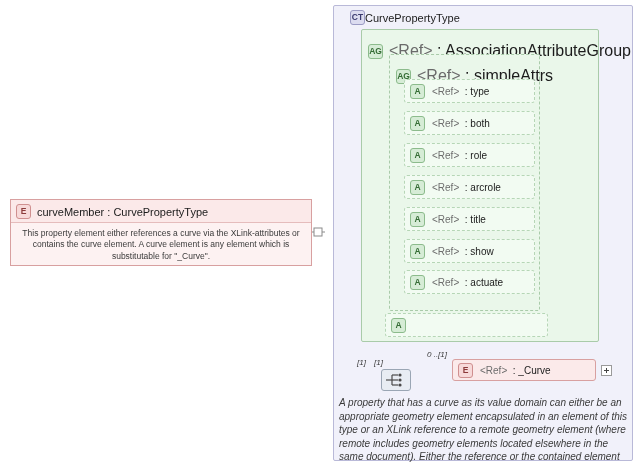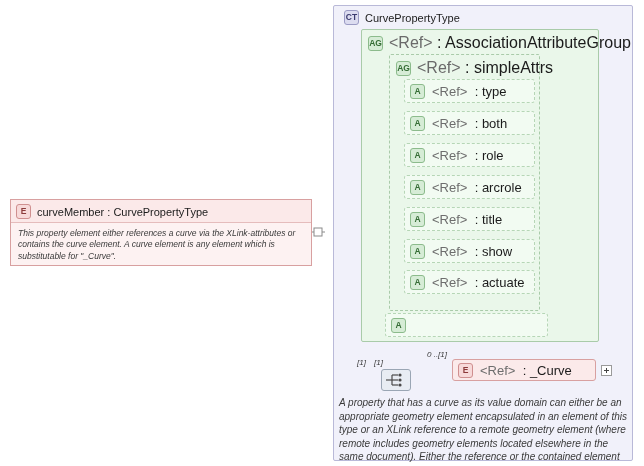--- a/index.html
+++ b/index.html
@@ -38,23 +38,23 @@
     border-bottom: 1px solid #e5bcbc;
   }
   .elem-title {
     font-size: 11px;
     color: #1b1b1b;
     white-space: nowrap;
   }
   .elem-doc {
     padding: 5px 7px 7px 7px;
     font-size: 8.5px;
-    font-style: italic;
     color: #3a3a3a;
     line-height: 1.35;
+    text-align: center;
   }
 
   
   .badge {
     width: 15px;
     height: 15px;
     border-radius: 3px;
     border: 1px solid #999;
     font-size: 8.5px;
     font-weight: bold;
@@ -74,58 +74,57 @@
   .ct-box {
     position: absolute;
     border: 1px solid #b9b9d8;
     background: #f1f1fa;
     border-radius: 2px;
     box-sizing: border-box;
   }
   .ct-head {
     display: flex;
     align-items: center;
-    gap: 6px;
-    padding: 4px 10px;
+    padding: 4px 16px;
   }
   .ct-title { font-size: 11px; color: #1b1b1b; }
 
   
   .ag-box {
     position: absolute;
     border: 1px solid #a9cba9;
     background: #eaf7ea;
     border-radius: 2px;
     box-sizing: border-box;
   }
   .ag-box.dashed { border-style: dashed; }
   .ag-head {
     display: flex;
     align-items: center;
     gap: 6px;
-    padding: 4px 6px;
+    padding: 12px 6px;
   }
   .ag-label { font-size: 16px; color: #1b1b1b; white-space: nowrap; }
   .ag-ref { color: #6a6a6a; }
 
   
   .attr-row {
     position: absolute;
     height: 24px;
     border: 1px solid #b6d6b6;
     background: #f2fbf2;
     border-radius: 3px;
     box-sizing: border-box;
     display: flex;
     align-items: center;
     gap: 7px;
     padding: 0 8px 0 5px;
   }
   .attr-row.dashed { border-style: dashed; }
-  .attr-text { font-size: 13px; color: #1b1b1b; white-space: nowrap; }
+  .attr-text { font-size: 10px; color: #1b1b1b; white-space: nowrap; }
   .ref-txt { color: #6d6d6d; }
 
   
   .curve-row {
     position: absolute;
     height: 22px;
     border: 1px solid #d8a0a0;
     background: #fbeaea;
     border-radius: 3px;
     box-sizing: border-box;

